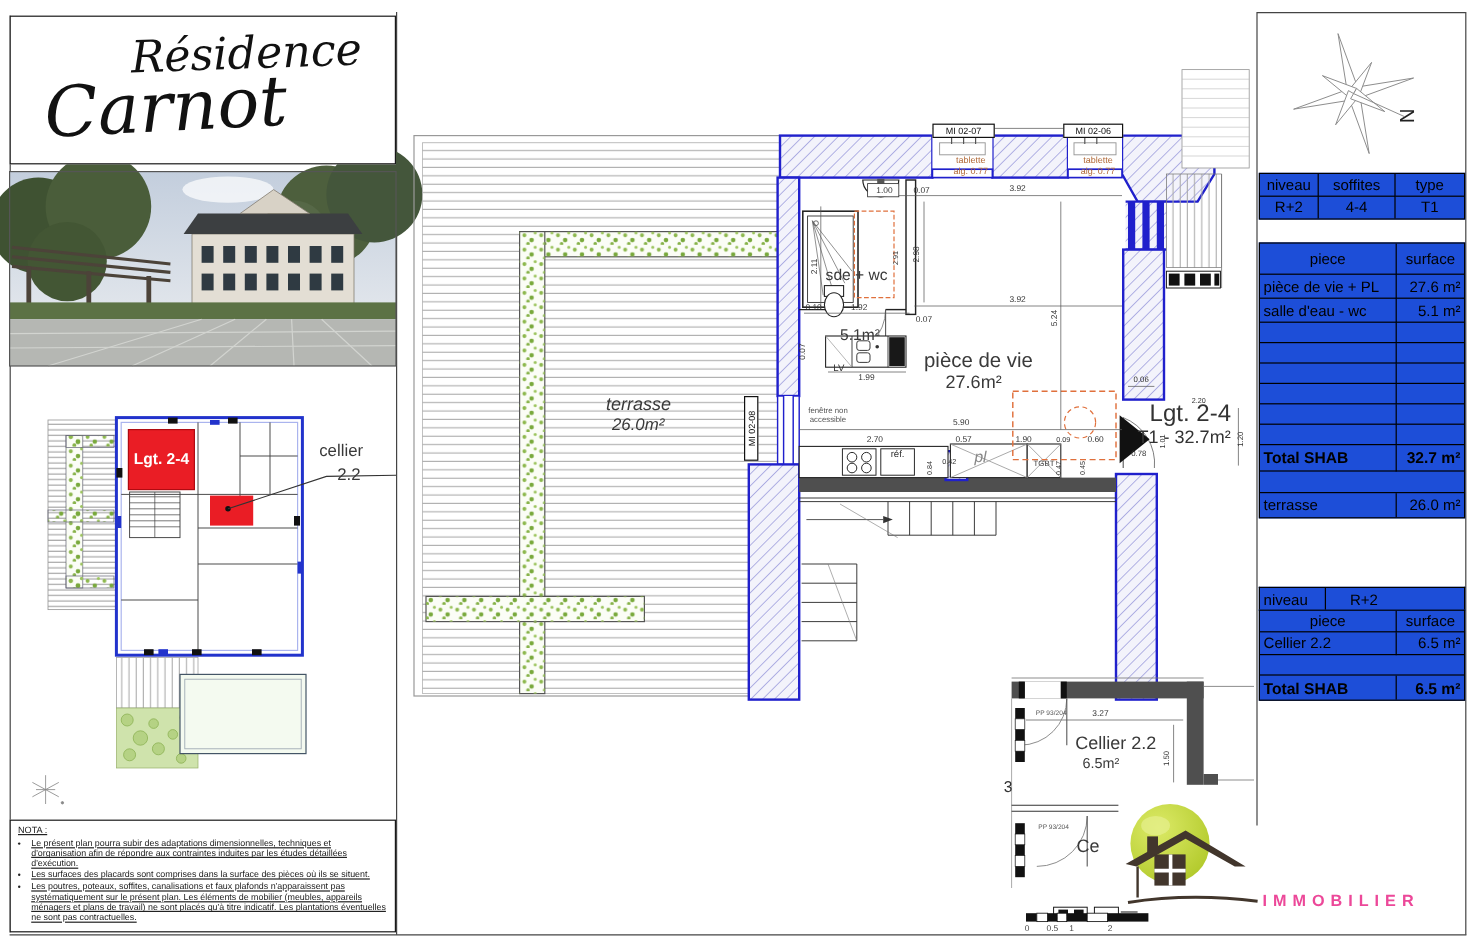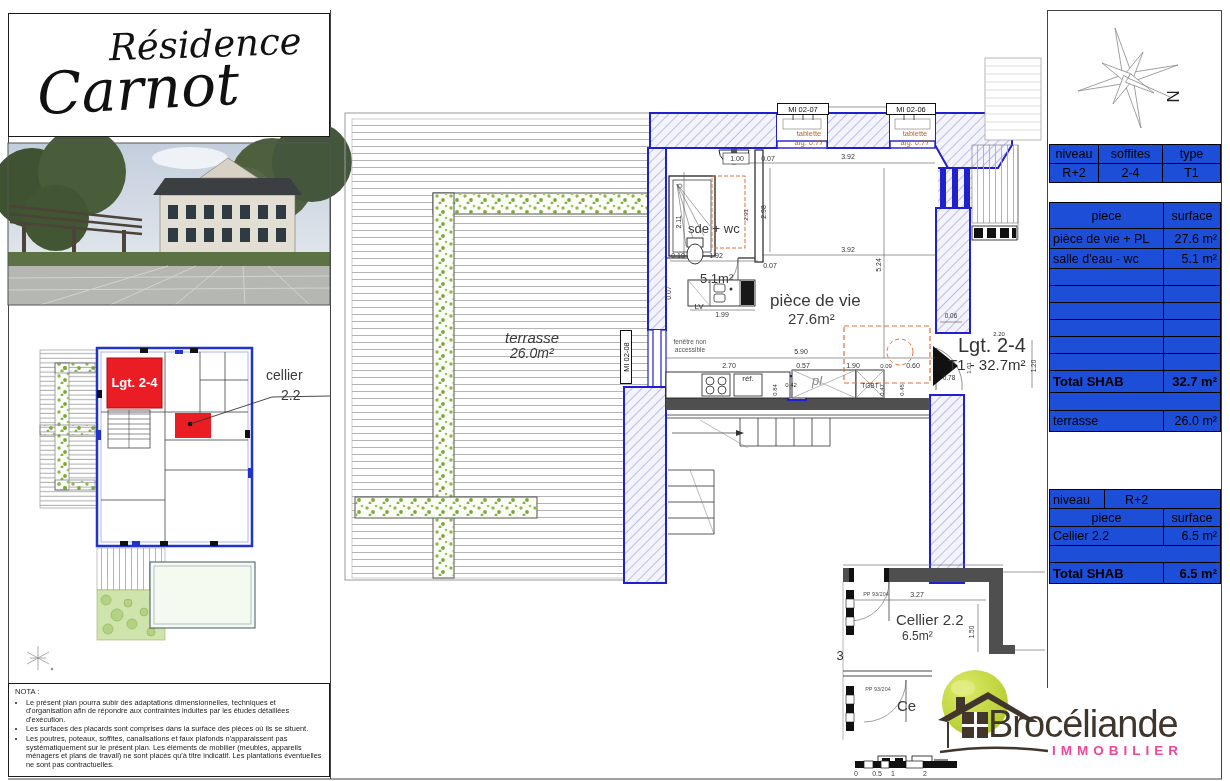--- a/index.html
+++ b/index.html
@@ -523,21 +523,21 @@
 
 <div class="box" style="left:8px;top:13px;width:322px;height:124px;">
   <div class="t title-l1" style="left:100px;top:12px;position:absolute;">Résidence</div>
   <div class="t title-l2" style="left:28px;top:46px;position:absolute;">Carnot</div>
 </div>
 
 <div class="t redlbl" style="left:107px;top:376px;width:55px;">Lgt. 2-4</div>
 <div class="t" style="left:266px;top:368px;font-size:14px;">cellier</div>
 <div class="t" style="left:281px;top:388px;font-size:14px;">2.2</div>
 
-<div class="box nota" style="left:8px;top:683px;width:322px;height:94px;border-width:1.5px;">
+<div class="box nota" style="left:8px;top:683px;width:322px;height:94px;border-width:1.5px;text-decoration:underline;">
   <div class="nt">NOTA :</div>
   <ul>
     <li>Le présent plan pourra subir des adaptations dimensionnelles, techniques et d'organisation afin de répondre aux contraintes induites par les études détaillées d'exécution.</li>
     <li>Les surfaces des placards sont comprises dans la surface des pièces où ils se situent.</li>
     <li>Les poutres, poteaux, soffites, canalisations et faux plafonds n'apparaissent pas systématiquement sur le présent plan. Les éléments de mobilier (meubles, appareils ménagers et plans de travail) ne sont placés qu'à titre indicatif. Les plantations éventuelles ne sont pas contractuelles.</li>
   </ul>
 </div>
 
 <div class="tag" style="left:777px;top:103px;width:52px;height:12px;">MI 02-07</div>
 <div class="tag" style="left:886px;top:103px;width:50px;height:12px;">MI 02-06</div>
@@ -565,21 +565,21 @@
 <div class="t" style="left:902px;top:630px;font-size:12px;">6.5m²</div>
 <div class="t" style="left:897px;top:698px;font-size:15px;">Ce</div>
 
 <div class="t" style="left:1166px;top:88px;font-size:17px;color:#222;transform:rotate(90deg);">N</div>
 
 <div class="tbl" style="left:1049px;top:144px;grid-template-columns:49px 64px 57px;grid-template-rows:19px 18px;">
   <div class="c ctr">niveau</div>
   <div class="c ctr">soffites</div>
   <div class="c ctr last">type</div>
   <div class="c ctr bot">R+2</div>
-  <div class="c ctr bot">2-4</div>
+  <div class="c ctr bot">4-4</div>
   <div class="c ctr bot last">T1</div>
 </div>
 
 <div class="tbl" style="left:1049px;top:202px;grid-template-columns:114px 56px;grid-template-rows:26px 20px 20px 17px 17px 17px 17px 17px 17px 22px 18px 20px;">
   <div class="c ctr">piece</div>
   <div class="c ctr last">surface</div>
   <div class="c">pièce de vie + PL</div>
   <div class="c rt last">27.6 m²</div>
   <div class="c">salle d'eau - wc</div>
   <div class="c rt last">5.1 m²</div>
@@ -609,16 +609,15 @@
 <div class="tbl" style="left:1049px;top:508px;grid-template-columns:114px 56px;grid-template-rows:18px 19px 17px 20px;">
   <div class="c ctr">piece</div>
   <div class="c ctr last">surface</div>
   <div class="c">Cellier 2.2</div>
   <div class="c rt last">6.5 m²</div>
   <div class="c sp2 last"></div>
   <div class="c b bot">Total SHAB</div>
   <div class="c rt b bot last">6.5 m²</div>
 </div>
 
-<div class="t logo-name" style="left:988px;top:705px;">Brocéliande</div>
 <div class="t logo-sub" style="left:1052px;top:744px;">IMMOBILIER</div>
 
 </div>
 
 </body></html>

